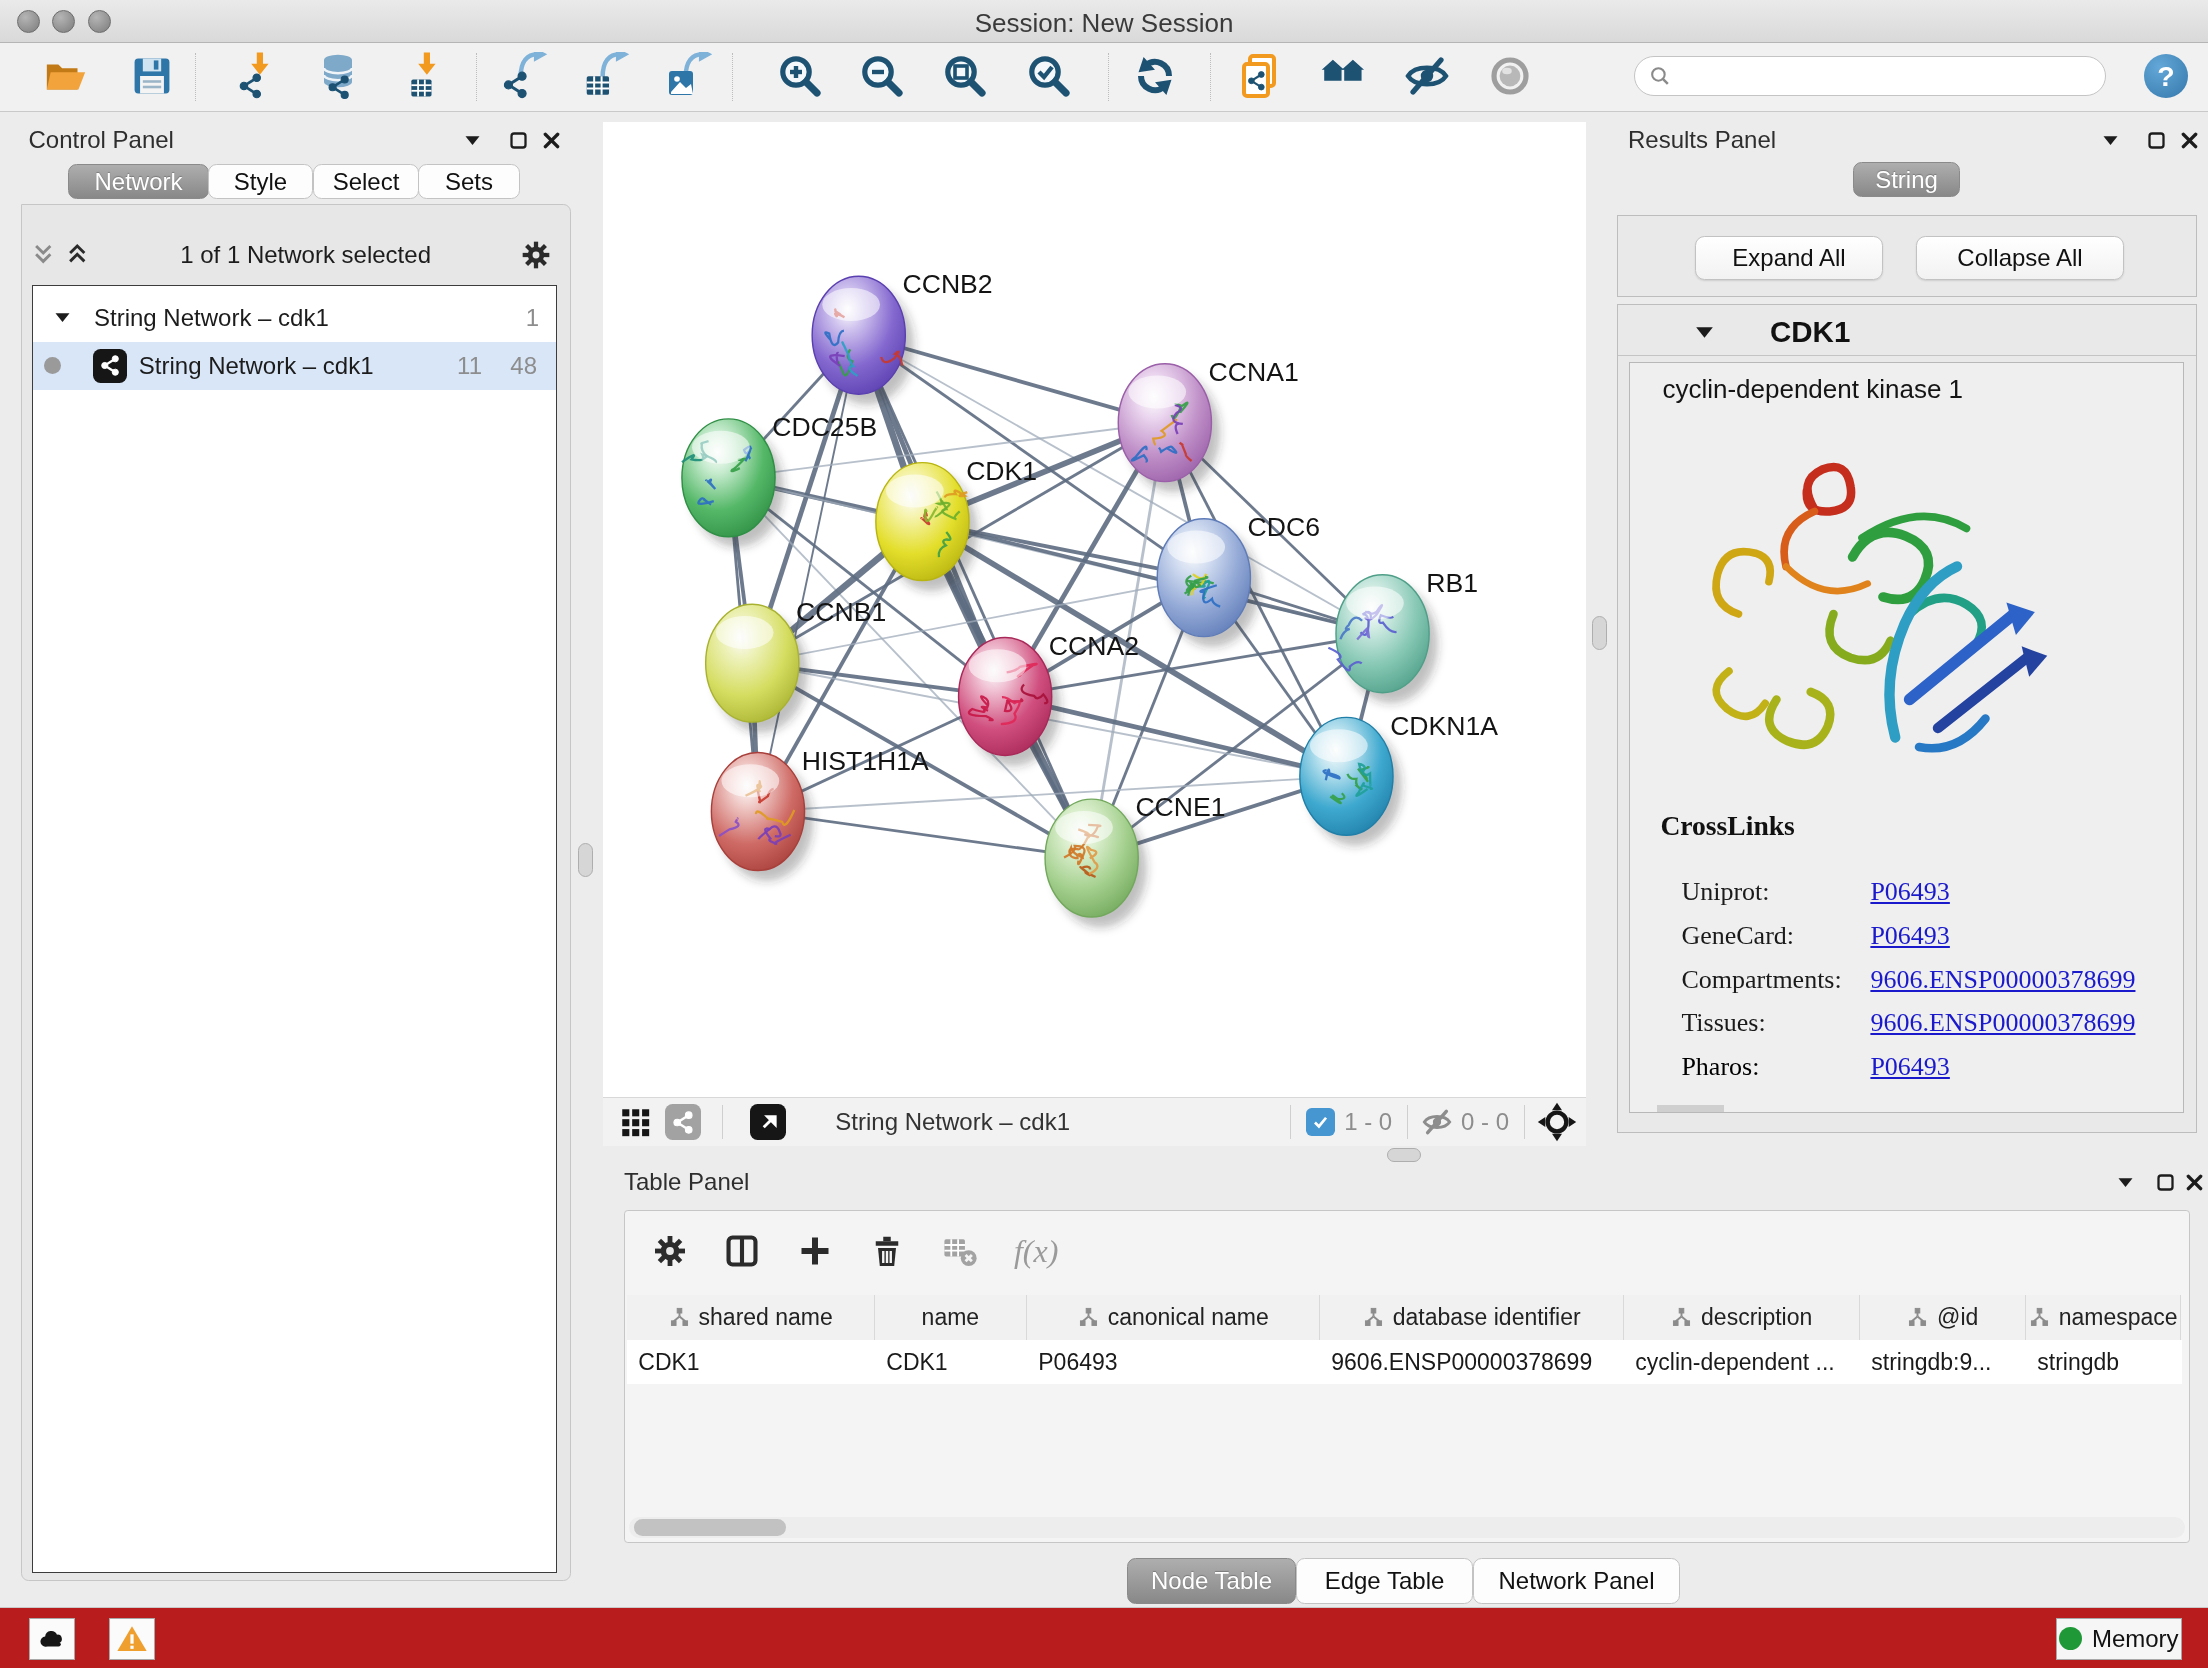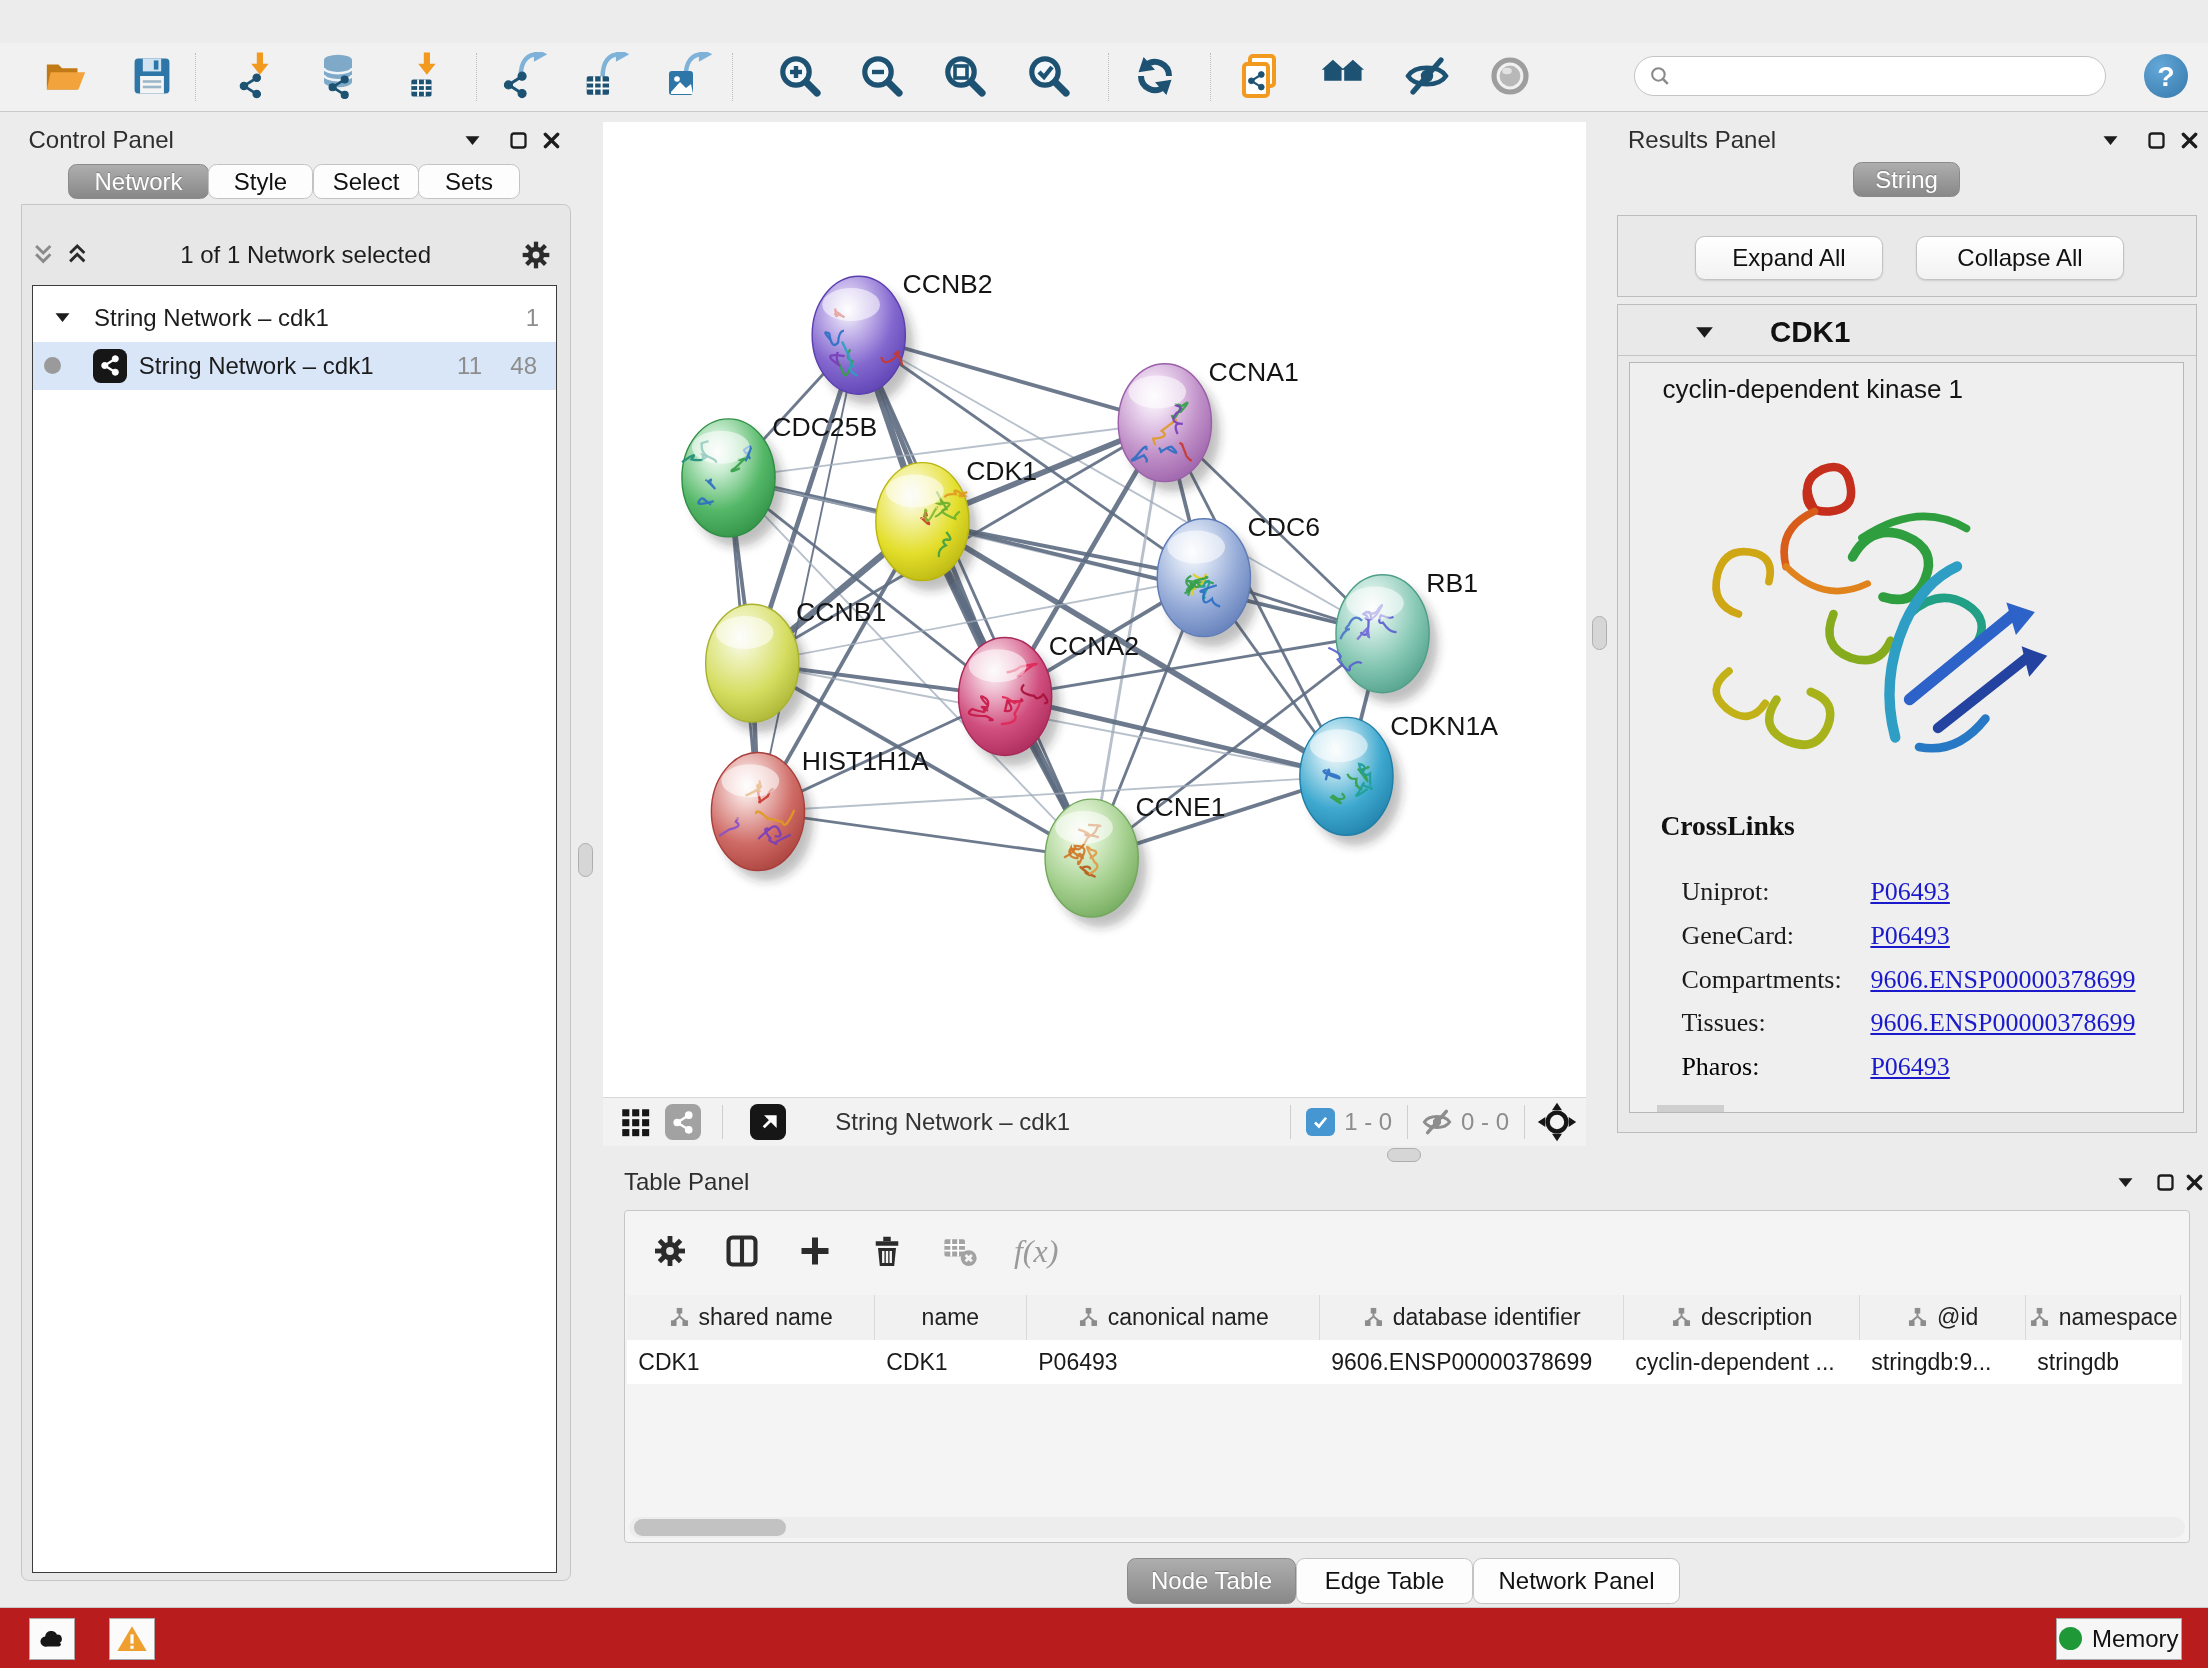--- a/index.html
+++ b/index.html
@@ -137,20 +137,26 @@
         <path d="M2.5,12 C6,6.5 18,6.5 21.5,12 C18,17.5 6,17.5 2.5,12 Z" fill="none" stroke-width="2.2"></path>
         <circle cx="12" cy="12" r="2.6"></circle>
         <line x1="5" y1="20" x2="19" y2="4" stroke-width="2.6" stroke-linecap="round"></line>
       </symbol>
       <symbol id="sym-house" viewBox="0 0 24 24">
         <polygon points="12,3 21,11 19,11 19,20 5,20 5,11 3,11"></polygon>
       </symbol>
     </defs>
   </svg>
 
+  <div class="abs titlebar">
+    <div class="abs tl" style="left:17px"></div>
+    <div class="abs tl" style="left:52px"></div>
+    <div class="abs tl" style="left:88px"></div>
+    <div class="abs title-text">Session: New Session</div>
+  </div>
 
   <div class="abs toolbar">
     <div class="abs tbtn" style="left:38px">
       <svg width="46" height="46" viewBox="0 0 24 24">
           <path d="M2,6 L2,19 L18,19 L18,8 L10,8 L8,6 Z" fill="#c27a16"></path>
       <path d="M4,10 L22,10 L18.5,19 L2,19 Z" fill="#f2a33c"></path>
         </svg>
     </div>
     <div class="abs tbtn" style="left:124px">
       <svg width="44" height="44" viewBox="0 0 24 24">

